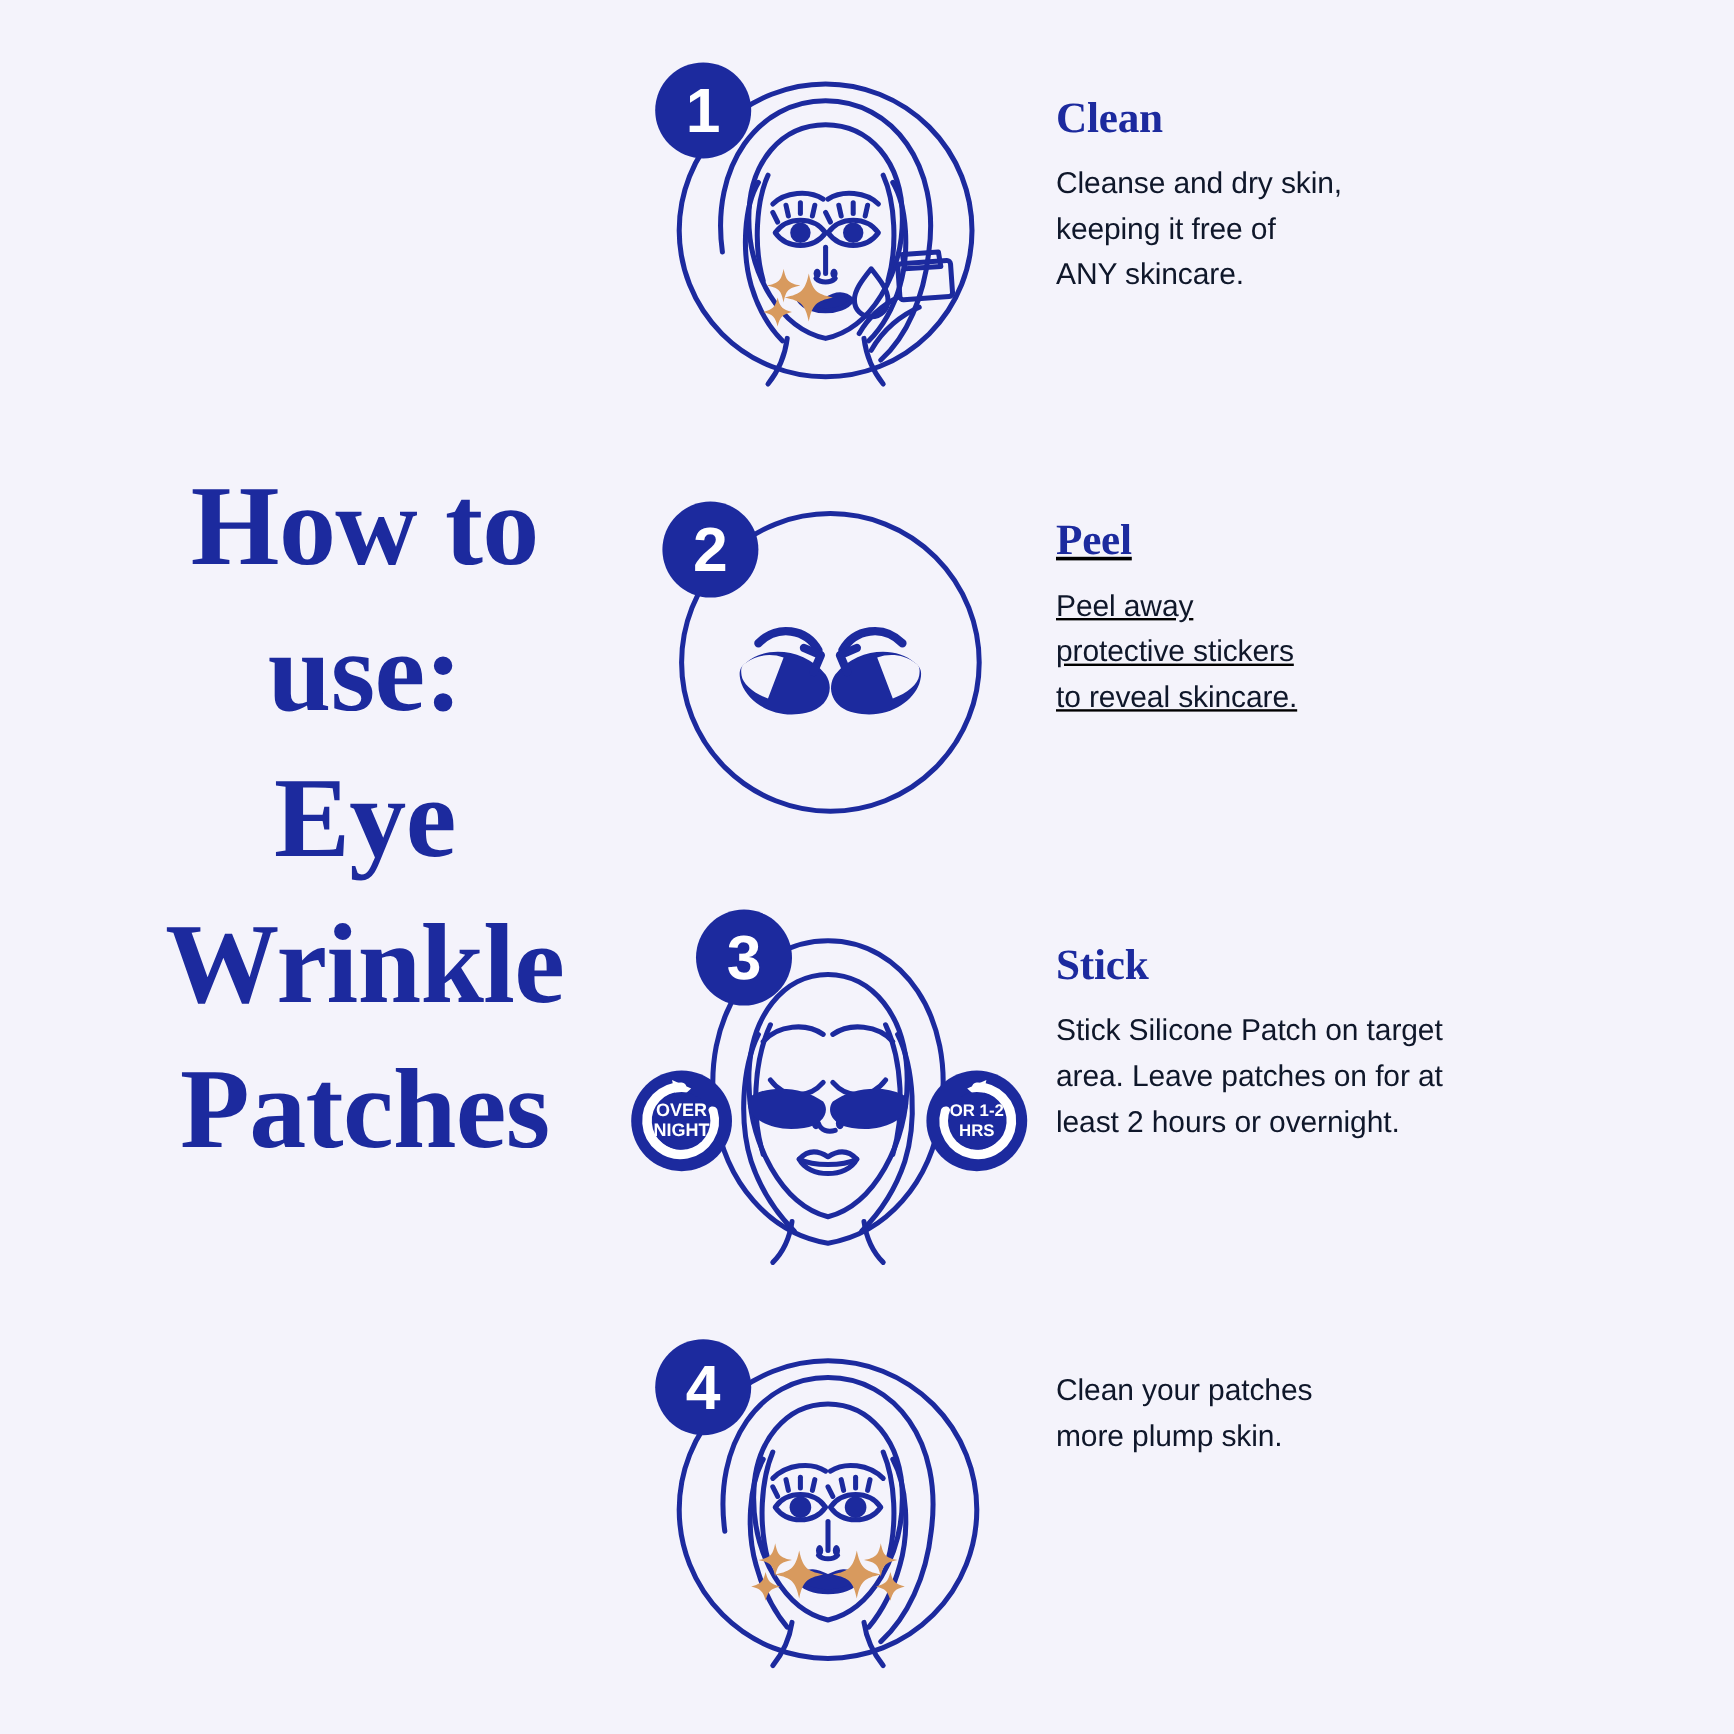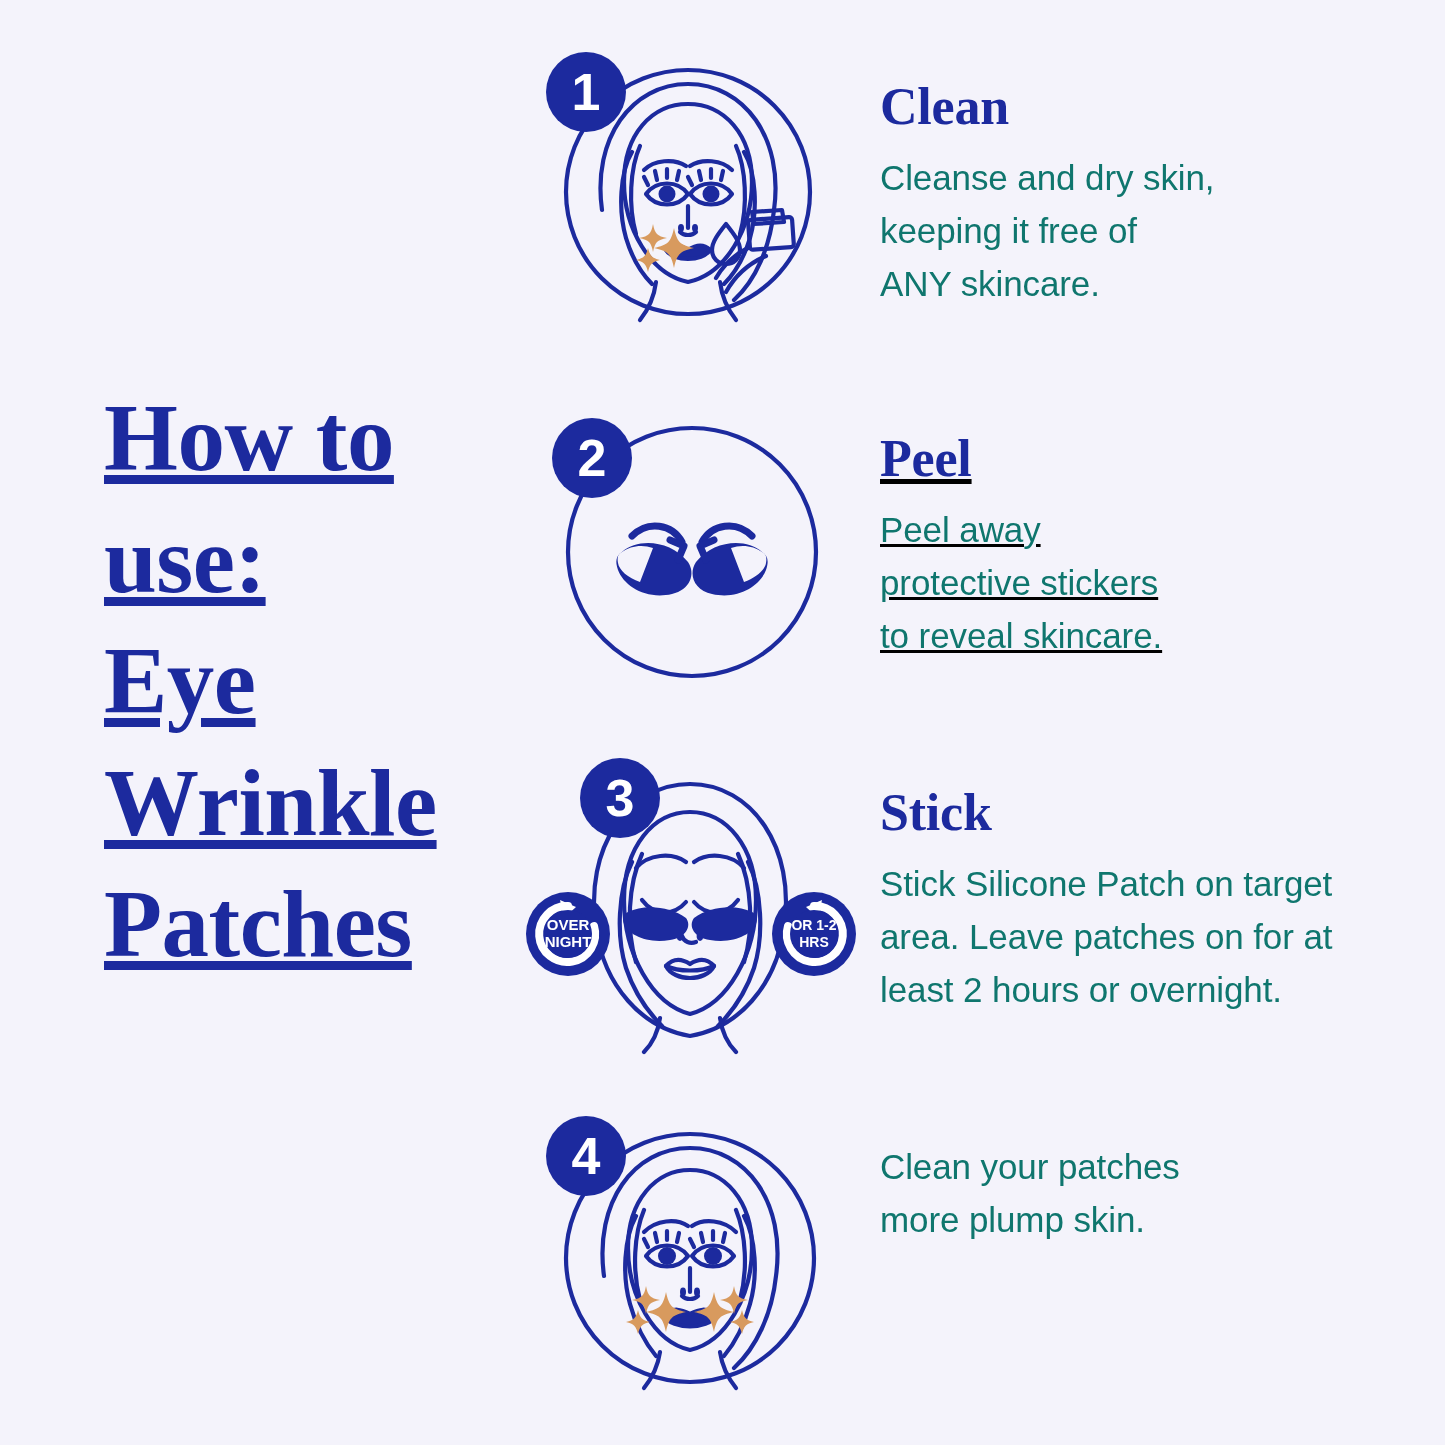--- a/index.html
+++ b/index.html
@@ -19,21 +19,21 @@
   }
   .title-line{
     font-family:"Liberation Serif", serif;
     font-weight:700;
     color:#1c2a9e;
     font-size:95px;
     line-height:1.28;
     letter-spacing:-0.5px;
     white-space:nowrap;
   }
-  .title-line.c{text-decoration:underline;}
+  .title-line.c{text-align:center;}
 
   
   .step{
     position:absolute;
     left:520px;
     width:900px;
     height:300px;
     display:flex;
     align-items:flex-start;
   }
@@ -55,29 +55,29 @@
     padding-top:38px;
   }
   #step-2 .copy{padding-top:32px;text-decoration:underline;}
   #step-3 .copy{padding-top:36px;}
   #step-4 .copy{padding-top:32px;}
 
   .step-heading{
     font-family:"Liberation Serif", serif;
     font-weight:700;
     color:#1c2a9e;
-    font-size:52px;
+    font-size:36px;
     line-height:1.05;
     margin:0 0 16px 0;
     letter-spacing:-0.2px;
   }
   .step-body{
     font-family:"Liberation Sans", sans-serif;
-    color:#0f766e;
-    font-size:35px;
+    color:#0f172a;
+    font-size:25px;
     line-height:1.52;
     margin:0;
     font-weight:400;
     letter-spacing:-0.1px;
   }
   .step-body .ln{display:block;white-space:nowrap;}
 </style>
 </head>
 <body>
 

